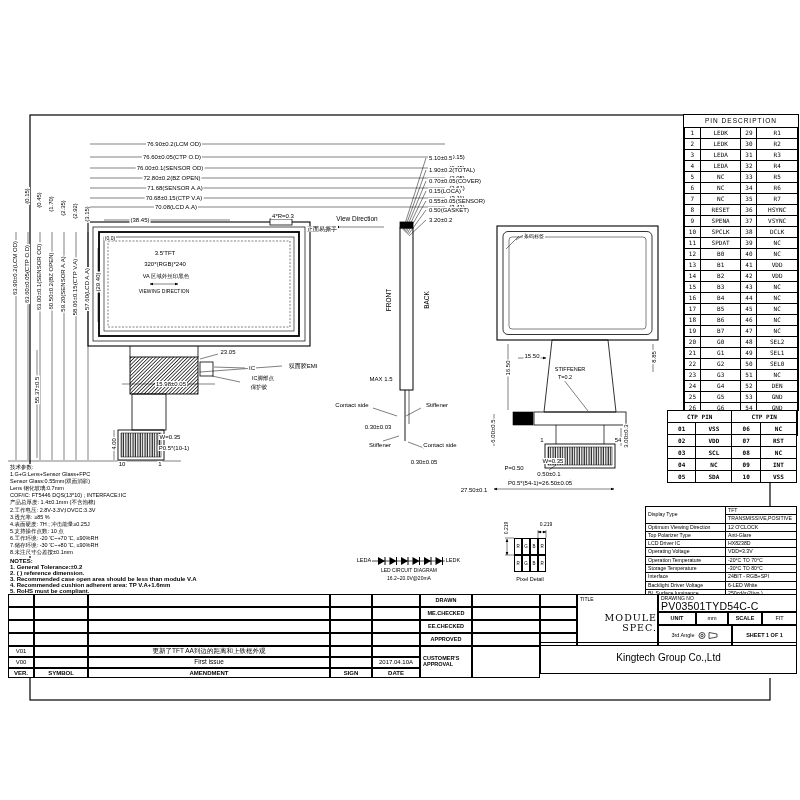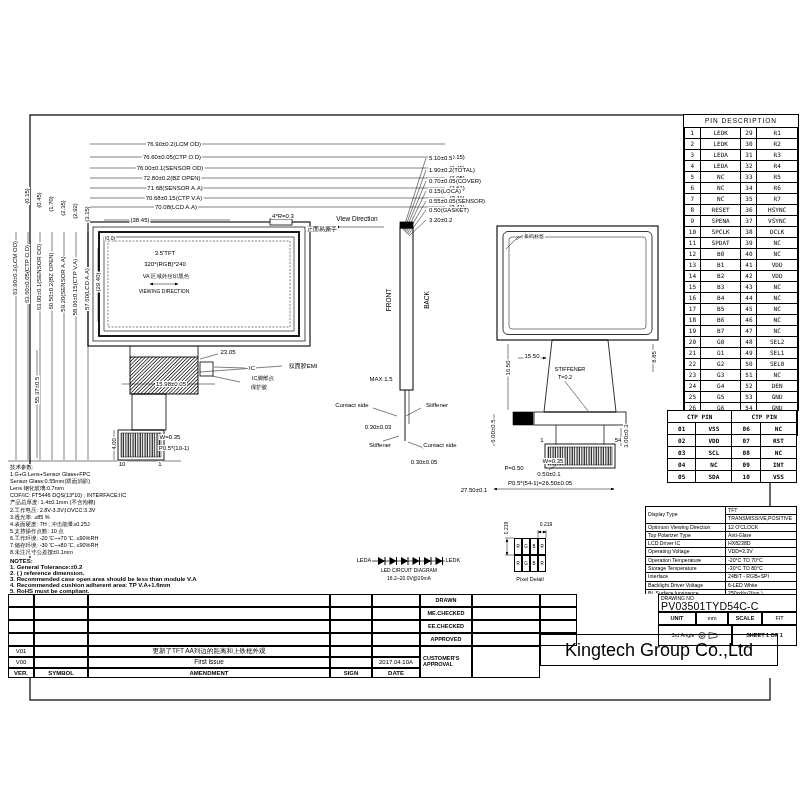--- a/index.html
+++ b/index.html
@@ -532,38 +532,42 @@
       <div class="cell" style="left: 52px; top: 39px; width: 68px; height: 13px; font-size: 5.5px;"></div>
       <div class="cell" style="left: 0px; top: 52px; width: 52px; height: 32px; font-size: 5.5px; font-weight: bold; white-space: normal; text-align: left; padding-left: 2px;">CUSTOMER'S APPROVAL</div>
       <div class="cell" style="left: 52px; top: 52px; width: 68px; height: 32px; font-size: 5.5px;"></div>
     </div>
 
   <div class="box" id="tblock">
     <div class="cell" style="left:0;top:0;width:37px;height:13px"></div>
     <div class="cell" style="left:0;top:13px;width:37px;height:13px"></div>
     <div class="cell" style="left:0;top:26px;width:37px;height:13px"></div>
     <div class="cell" style="left:0;top:39px;width:37px;height:13px"></div>
+    <div class="cell" style="left:37px;top:0;width:81px;height:52px">
+      <span class="tiny" style="left:2px;top:2px">TITLE</span>
+      <span style="font-family:'DejaVu Serif',serif;font-size:9.5px;letter-spacing:1px;margin-top:6px">MODULE SPEC.</span>
+    </div>
     <div class="cell" style="left:118px;top:0;width:139px;height:18px;justify-content:flex-start;align-items:flex-start;flex-direction:column">
       <span class="tiny" style="position:static;padding:1px 0 0 2px">DRAWING NO</span>
       <span style="font-size:10.5px;padding-left:2px;letter-spacing:0.2px">PV03501TYD54C-C</span>
     </div>
     <div class="cell" style="left:118px;top:18px;width:38px;height:13px;font-size:5.5px;font-weight:bold">UNIT</div>
     <div class="cell" style="left:156px;top:18px;width:32px;height:13px;font-size:5.5px">mm</div>
     <div class="cell" style="left:188px;top:18px;width:34px;height:13px;font-size:5.5px;font-weight:bold">SCALE</div>
     <div class="cell" style="left:222px;top:18px;width:35px;height:13px;font-size:5.5px">FIT</div>
     <div class="cell" style="left:118px;top:31px;width:74px;height:21px;font-size:5.5px;gap:2px">
       <span>3rd Angle</span>
       <svg width="22" height="9" viewBox="0 0 22 9">
         <circle cx="5" cy="4.5" r="3" fill="none" stroke="#000" stroke-width="0.7"></circle>
         <circle cx="5" cy="4.5" r="1.2" fill="none" stroke="#000" stroke-width="0.7"></circle>
         <path d="M12,1.5 L20,3 L20,6 L12,7.5 Z" fill="none" stroke="#000" stroke-width="0.7"></path>
       </svg>
     </div>
     <div class="cell" style="left:192px;top:31px;width:65px;height:21px;font-size:5.5px;font-weight:bold">SHEET 1 OF 1</div>
-    <div class="cell" style="left:0;top:40px;width:238px;height:32px;font-size:18px">Kingtech Group Co.,Ltd</div>
+    <div class="cell" style="left:0;top:48px;width:257px;height:32px;font-size:10px">Kingtech Group Co.,Ltd</div>
   </div>
 
   <div id="pixgrid">
       <span>R</span>
       <span>G</span>
       <span>B</span>
       <span>R</span>
       <span>R</span>
       <span>G</span>
       <span>B</span>

